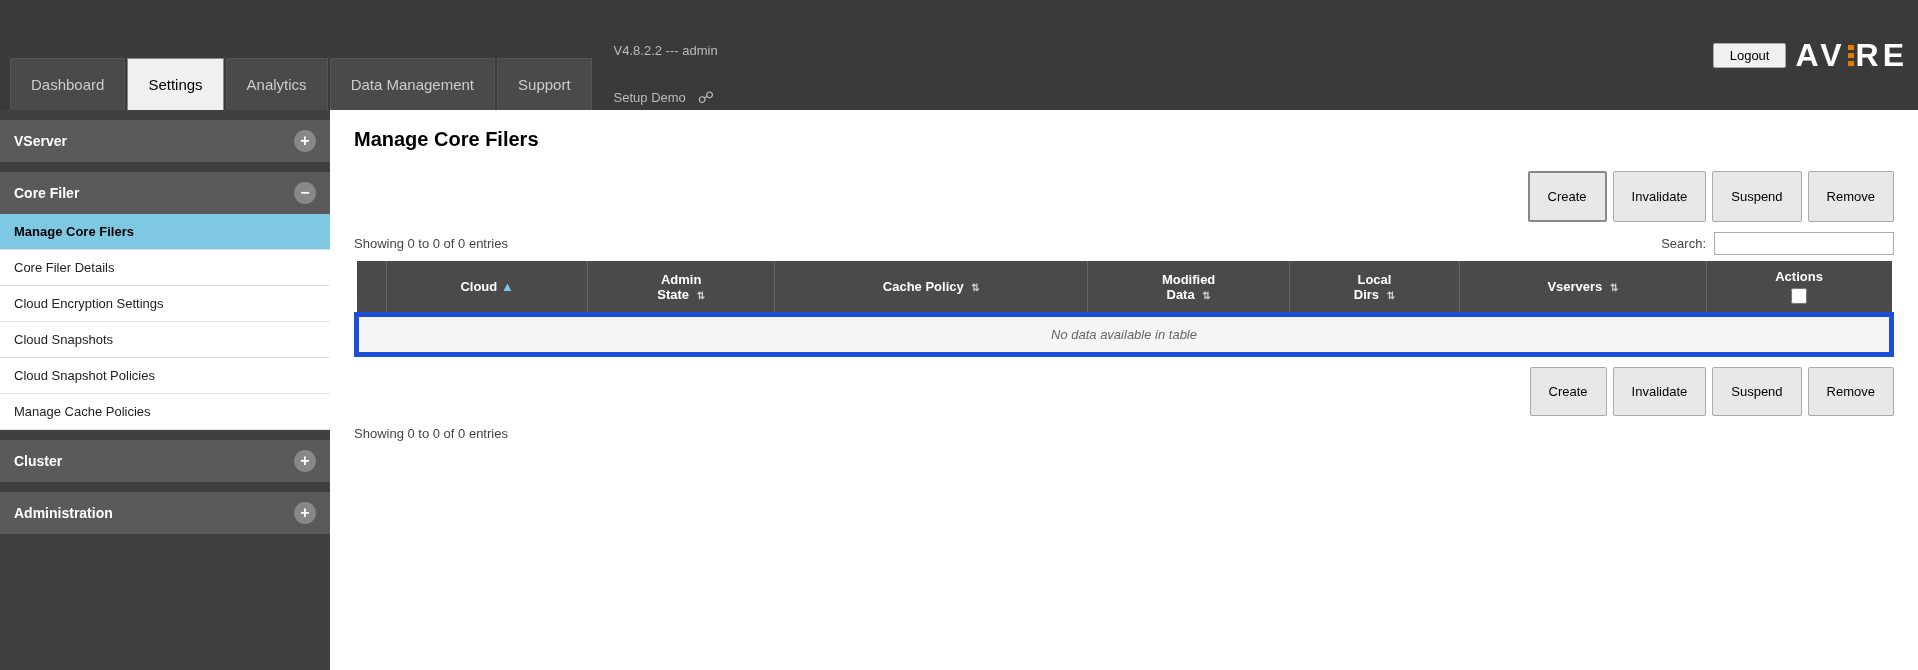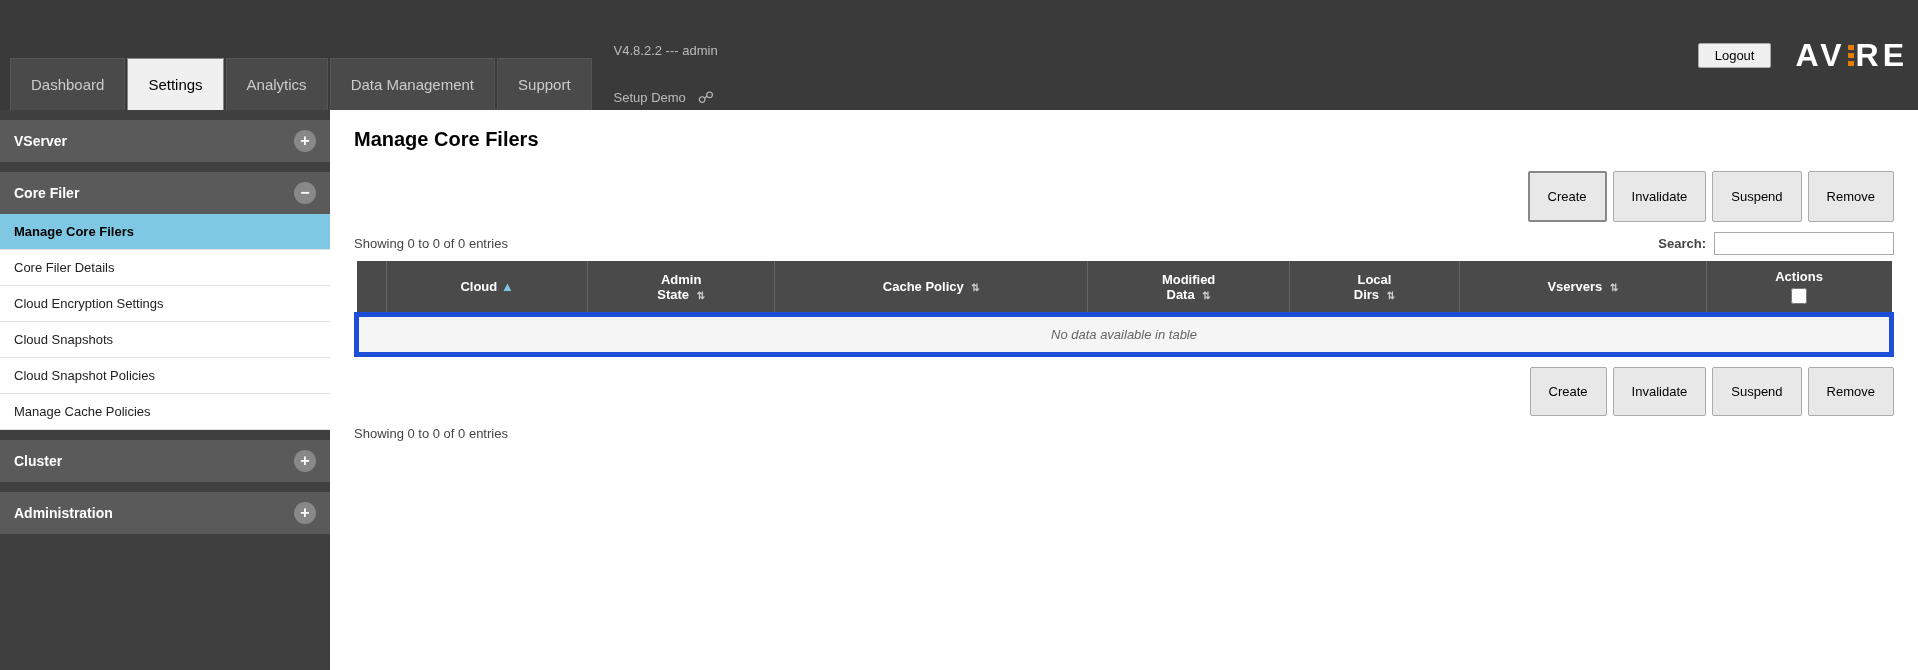--- a/index.html
+++ b/index.html
@@ -166,21 +166,21 @@
       align-items: center;
       justify-content: space-between;
       margin-bottom: 6px;
       color: #444;
     }
     .search-row {
       display: flex;
       align-items: center;
       gap: 8px;
     }
-    .search-row label { font-weight: bold; }
+    .search-row label { font-weight: normal; }
     .search-input {
       border: 1px solid #aaa;
       padding: 3px 6px;
       font-size: 13px;
       width: 180px;
       background: #fff;
     }
 
     
     .data-table {
@@ -257,21 +257,21 @@
           <span>Setup Demo</span>
           <span style="color:#bbb;font-size:16px;">☍</span>
         </div>
       </div>
     </div>
   </div>
   <div class="header-right">
     <button class="logout-btn">Logout</button>
   </div>
 
-  <div class="avere-logo" style="margin-left:24px;">
+  <div class="avere-logo" style="margin-left:9px;">
     <span>AV</span>
     <div class="bar-icon">
       <span style="height:5px;"></span>
       <span style="height:5px;"></span>
       <span style="height:5px;"></span>
     </div>
     <span>RE</span>
   </div>
 </div>
 

